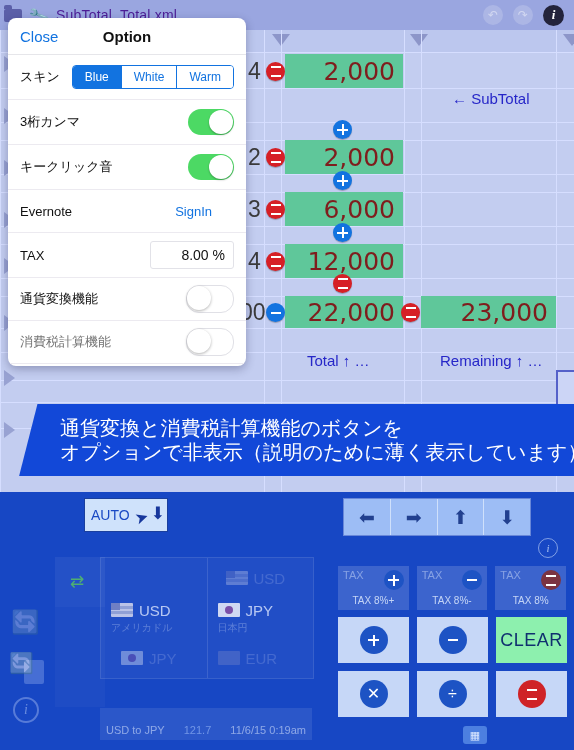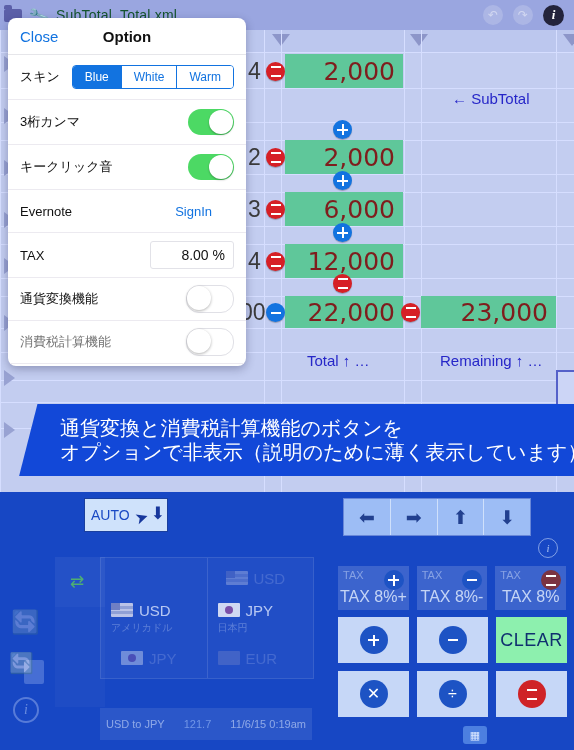--- a/index.html
+++ b/index.html
@@ -11,21 +11,21 @@
   
   #app{position:absolute;inset:0;}
 
   
   .titlebar{position:absolute;left:0;top:0;width:574px;height:30px;
     background:#9aa6e0;display:flex;align-items:center;}
   .tb-icon{width:26px;height:30px;display:flex;align-items:center;justify-content:center;}
   .folder-ico{width:18px;height:13px;background:#5b5fa8;border-radius:2px 2px 2px 2px;position:relative;}
   .folder-ico:before{content:"";position:absolute;left:0;top:-4px;width:8px;height:4px;background:#5b5fa8;border-radius:2px 2px 0 0;}
   .wrench-ico{font-size:15px;color:#f2f2fb;line-height:1;transform:rotate(-20deg);}
-  .tb-title{color:#14532d;font-size:14px;letter-spacing:.2px;margin-left:4px;}
+  .tb-title{color:#4c1d95;font-size:14px;letter-spacing:.2px;margin-left:4px;}
   .tb-right{margin-left:auto;display:flex;align-items:center;gap:10px;padding-right:10px;}
   .arr-circle{width:20px;height:20px;border-radius:50%;background:rgba(255,255,255,.18);
      display:flex;align-items:center;justify-content:center;color:rgba(255,255,255,.45);font-size:12px;}
   .info-circle{width:21px;height:21px;border-radius:50%;background:#23233b;color:#fff;
      display:flex;align-items:center;justify-content:center;font-style:italic;font-weight:bold;font-size:13px;
      font-family:"Liberation Serif",serif;}
 
   
   .sheet{position:absolute;left:0;top:30px;width:574px;height:462px;background:#c3cdf0;overflow:hidden;}
   .colhdr{position:absolute;left:0;top:0;width:574px;height:22px;background:#bcc7ee;}
@@ -94,40 +94,40 @@
   .flag-us:before{content:"";position:absolute;left:0;top:0;width:9px;height:7px;background:#6f7fc4;}
   .flag-jp{background:#cfd8f2;position:relative;}
   .flag-jp:before{content:"";position:absolute;left:7px;top:3px;width:8px;height:8px;border-radius:50%;background:#7a4fa8;}
   .flag-eu{background:#7285c8;}
   .curcode{font-size:15px;}
   .curname{font-size:10px;margin-top:2px;}
   .dim1{color:rgba(225,235,255,.78);}
   .dim2{color:rgba(225,235,255,.18);}
   .dim3{color:rgba(225,235,255,.30);}
   .ratebar{position:absolute;left:100px;top:708px;width:212px;height:32px;background:rgba(255,255,255,.09);
-     display:flex;align-items:center;font-size:11px;color:rgba(222,233,255,.55);padding:16px 6px;box-sizing:border-box;}
+     display:flex;font-size:11px;color:rgba(222,233,255,.55);padding:16px 6px;box-sizing:border-box;}
   .ratebar .mid{margin-left:auto;margin-right:auto;color:rgba(170,200,255,.55);}
 
   
   .arrowpad{position:absolute;left:343px;top:498px;width:186px;height:36px;display:flex;border:1px solid rgba(255,255,255,.35);}
   .arrowpad div{flex:1;background:#9dbdf5;display:flex;align-items:center;justify-content:center;
      color:#22408f;font-size:19px;border-right:1px solid #cfe0fb;}
   .arrowpad div:last-child{border-right:none;}
   .pad-info{position:absolute;left:538px;top:538px;width:18px;height:18px;border-radius:50%;
      border:1px solid rgba(215,230,255,.55);display:flex;align-items:center;justify-content:center;
      color:rgba(215,230,255,.75);font-size:11px;font-family:"Liberation Serif",serif;font-style:italic;}
 
   
   .taxrow{position:absolute;left:338px;top:566px;width:228px;display:flex;gap:8px;}
   .taxbtn{width:71px;height:44px;background:rgba(255,255,255,.16);position:relative;
      display:flex;align-items:flex-end;justify-content:center;padding-bottom:4px;box-sizing:border-box;}
   .taxbtn .tl{position:absolute;left:5px;top:3px;font-size:11px;color:rgba(225,235,255,.45);}
   .taxbtn .tb-bdg{position:absolute;right:5px;top:4px;width:20px;height:20px;border-radius:50%;
      display:flex;align-items:center;justify-content:center;}
-  .taxbtn .tx{font-size:16px;color:rgba(230,240,255,.8);}
+  .taxbtn .tx{font-size:10px;color:rgba(230,240,255,.8);}
   .keypad{position:absolute;left:338px;top:617px;width:228px;display:grid;grid-template-columns:repeat(3,71px);
      grid-gap:8px;}
   .key{height:46px;background:#c6d7f7;display:flex;align-items:center;justify-content:center;}
   .key.clear{background:#8df0ae;color:#10306f;font-size:18px;letter-spacing:.5px;}
   .kb{width:28px;height:28px;border-radius:50%;background:#1d53c4;display:flex;align-items:center;justify-content:center;}
   .kb.red{background:#cf2327;}
   .kb .g{color:#fff;font-size:16px;line-height:1;}
   .kbd-ico{position:absolute;left:463px;top:726px;width:24px;height:18px;background:#4c7fe0;border-radius:3px;
      display:flex;align-items:center;justify-content:center;color:#dce8ff;font-size:11px;}
 </style>

